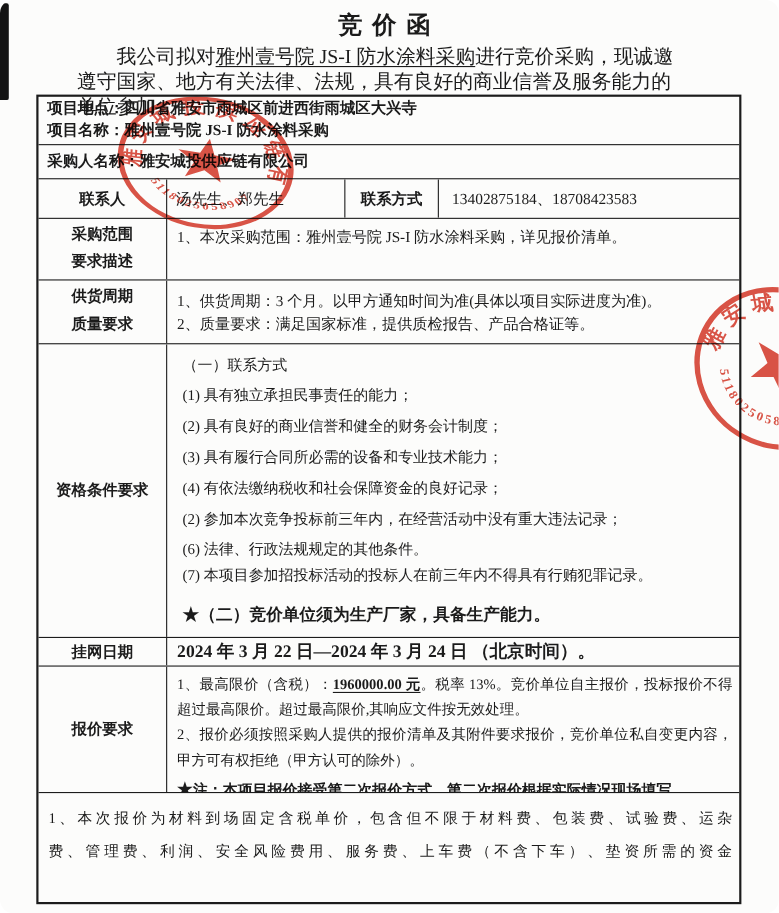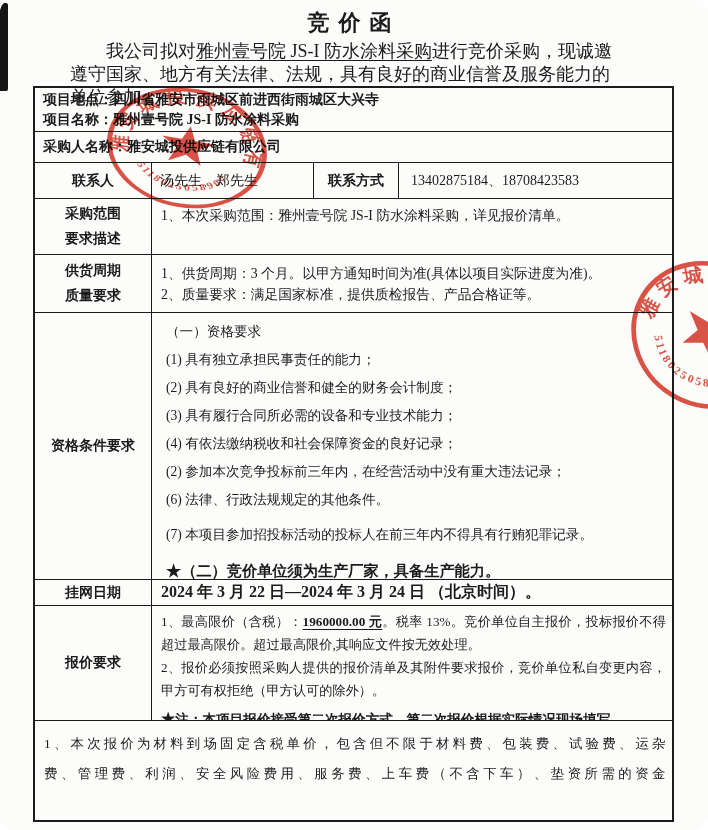--- a/index.html
+++ b/index.html
@@ -42,21 +42,21 @@
     display:flex; align-items:center; justify-content:center; font-weight:bold; }
   .r3 .c-val2 { flex:1 1 auto; display:flex; align-items:center; padding-left:12px; }
   .r4 { height:56px; }
   .r4 .cnt { padding-top:8px; font-size:13.8px; }
   .r5 { height:58px; }
   .r5 .cnt { padding-top:8px; }
   .r5 .sline { line-height:21px; font-size:13.8px; white-space:nowrap; }
   .r6 { height:267px; }
   .r6 .cnt { padding-top:9px; padding-left:14px; font-size:13.6px; }
   .qual-item { line-height:19px; margin-bottom:9px; white-space:nowrap; }
-  .qual-item.tight { margin-bottom:16px; }
+  .qual-item.tight { margin-bottom:4px; }
   .qual-special { margin-top:17px; font-weight:bold; font-size:15.2px; }
   .r7 { height:26px; }
   .r7 .cnt { display:flex; align-items:center; font-weight:bold; font-size:16px; }
   .r8 { height:115px; }
   .r8 .cnt { padding-top:4px; font-size:13.2px; }
   .r8 .p { line-height:23px; text-align:justify; }
   .r8 .note { line-height:23px; margin-top:5px; font-weight:bold; font-size:13.6px; }
   .r8 .note .star { font-size:16px; }
   .r9 { height:100px; }
   .r9 .lbl { justify-content:flex-start; padding-top:15px; }
@@ -119,21 +119,21 @@
         <div class="sline">1、供货周期：3 个月。以甲方通知时间为准(具体以项目实际进度为准)。</div>
         <div class="sline">2、质量要求：满足国家标准，提供质检报告、产品合格证等。</div>
       </div>
     </div>
 
     <div class="row r6">
       <div class="lbl">
           <span>资格条件要求</span>
         </div>
       <div class="cnt">
-        <div class="qual-item">（一）资格要求</div>
+        <div class="qual-item">（一）联系方式</div>
         <div class="qual-item">(1) 具有独立承担民事责任的能力；</div>
         <div class="qual-item">(2) 具有良好的商业信誉和健全的财务会计制度；</div>
         <div class="qual-item">(3) 具有履行合同所必需的设备和专业技术能力；</div>
         <div class="qual-item">(4) 有依法缴纳税收和社会保障资金的良好记录；</div>
         <div class="qual-item">(2) 参加本次竞争投标前三年内，在经营活动中没有重大违法记录；</div>
         <div class="qual-item tight">(6) 法律、行政法规规定的其他条件。</div>
         <div class="qual-item">(7) 本项目参加招投标活动的投标人在前三年内不得具有行贿犯罪记录。</div>
         <div class="qual-special">★（二）竞价单位须为生产厂家，具备生产能力。</div>
       </div>
     </div>

